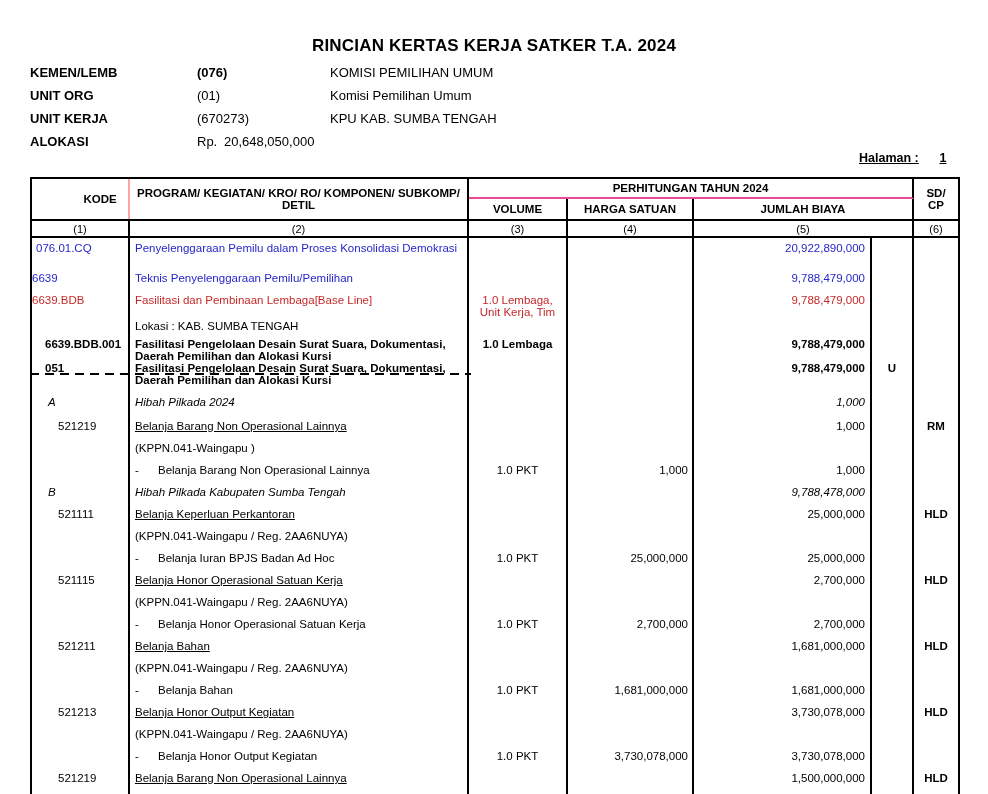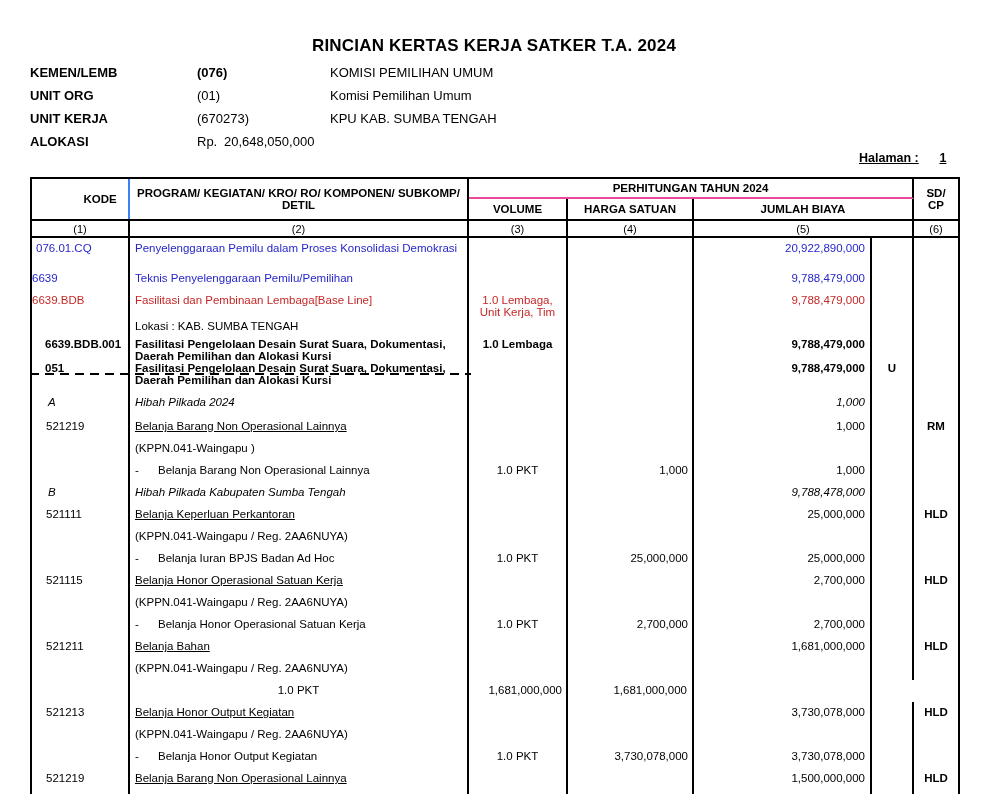--- a/index.html
+++ b/index.html
@@ -33,37 +33,37 @@
     font-size:11.5px;line-height:12px;
   }
   .thead{
     display:grid;grid-template-columns:98px 339px 99px 126px 178px 42px 44px;
     grid-template-rows:20px 20px 17px;border-bottom:2px solid #000;
   }
   .hc{
     display:flex;align-items:center;justify-content:center;text-align:center;
     font-weight:bold;font-size:11.5px;box-sizing:border-box;
   }
-  .h-kode  {grid-row:1/3;grid-column:1;border-right:2px solid #3b82f6;margin-left:40px;}
+  .h-kode  {grid-row:1/3;grid-column:1;border-right:2px solid #fca5a5;margin-left:40px;}
   .h-prog  {grid-row:1/3;grid-column:2;border-right:2px solid #000;padding:0 2px;}
   .h-perhit{grid-row:1;grid-column:3/7;border-right:2px solid #000;border-bottom:2px solid #ec4899;}
   .h-sdcp  {grid-row:1/3;grid-column:7;white-space:pre-line;}
   .h-vol   {grid-row:2;grid-column:3;border-right:2px solid #000;}
   .h-harga {grid-row:2;grid-column:4;border-right:2px solid #000;}
   .h-jumlah{grid-row:2;grid-column:5/7;border-right:2px solid #000;}
   .h-num{grid-row:3;font-weight:normal;font-size:11px;border-top:2px solid #000;border-right:2px solid #000;}
   .h-n2{grid-column:2;} .h-n3{grid-column:3;} .h-n4{grid-column:4;}
   .h-n5{grid-column:5/7;} .h-n6{grid-column:7;border-right:none;}
   
   .tbody{position:relative;}
   .tr{display:grid;grid-template-columns:98px 339px 99px 126px 178px 42px 44px;}
   .c{box-sizing:border-box;border-right:2px solid #000;padding-top:4px;}
   .ck{padding-left:4px;}
   .kp8 .ck{padding-left:0;} .kp13 .ck{padding-left:13px;}
-  .kp16 .ck{padding-left:16px;} .kp26 .ck{padding-left:14px;}
+  .kp16 .ck{padding-left:16px;} .kp26 .ck{padding-left:26px;}
   .cd{padding-left:5px;padding-right:8px;white-space:pre-wrap;}
   .cv{text-align:center;padding-left:2px;padding-right:2px;}
   .chg{text-align:right;padding-right:4px;}
   .cj{text-align:right;padding-right:5px;}
   .cu{text-align:center;font-weight:bold;}
   .cs{text-align:center;font-weight:bold;border-right:none;}
   .blue .c{color:var(--blue,#2626cb);}
   .red .c{color:var(--red,#c62828);}
   .bold .c{font-weight:bold;}
   .italic .c{font-style:italic;}
@@ -293,20 +293,21 @@
         <div class="c ck"></div>
         <div class="c cd">(KPPN.041-Waingapu / Reg. 2AA6NUYA)</div>
         <div class="c cv"></div>
         <div class="c chg"></div>
         <div class="c cj"></div>
         <div class="c cu"></div>
         <div class="c cs"></div>
       </div>
       <div class="tr" style="height:22px">
         <div class="c ck"></div>
+        <div class="c cd">-      Belanja Bahan</div>
         <div class="c cv">1.0 PKT</div>
         <div class="c chg">1,681,000,000</div>
         <div class="c cj">1,681,000,000</div>
         <div class="c cu"></div>
         <div class="c cs"></div>
       </div>
       <div class="tr acct kp26" style="height:22px">
         <div class="c ck">521213</div>
         <div class="c cd">Belanja Honor Output Kegiatan</div>
         <div class="c cv"></div>

